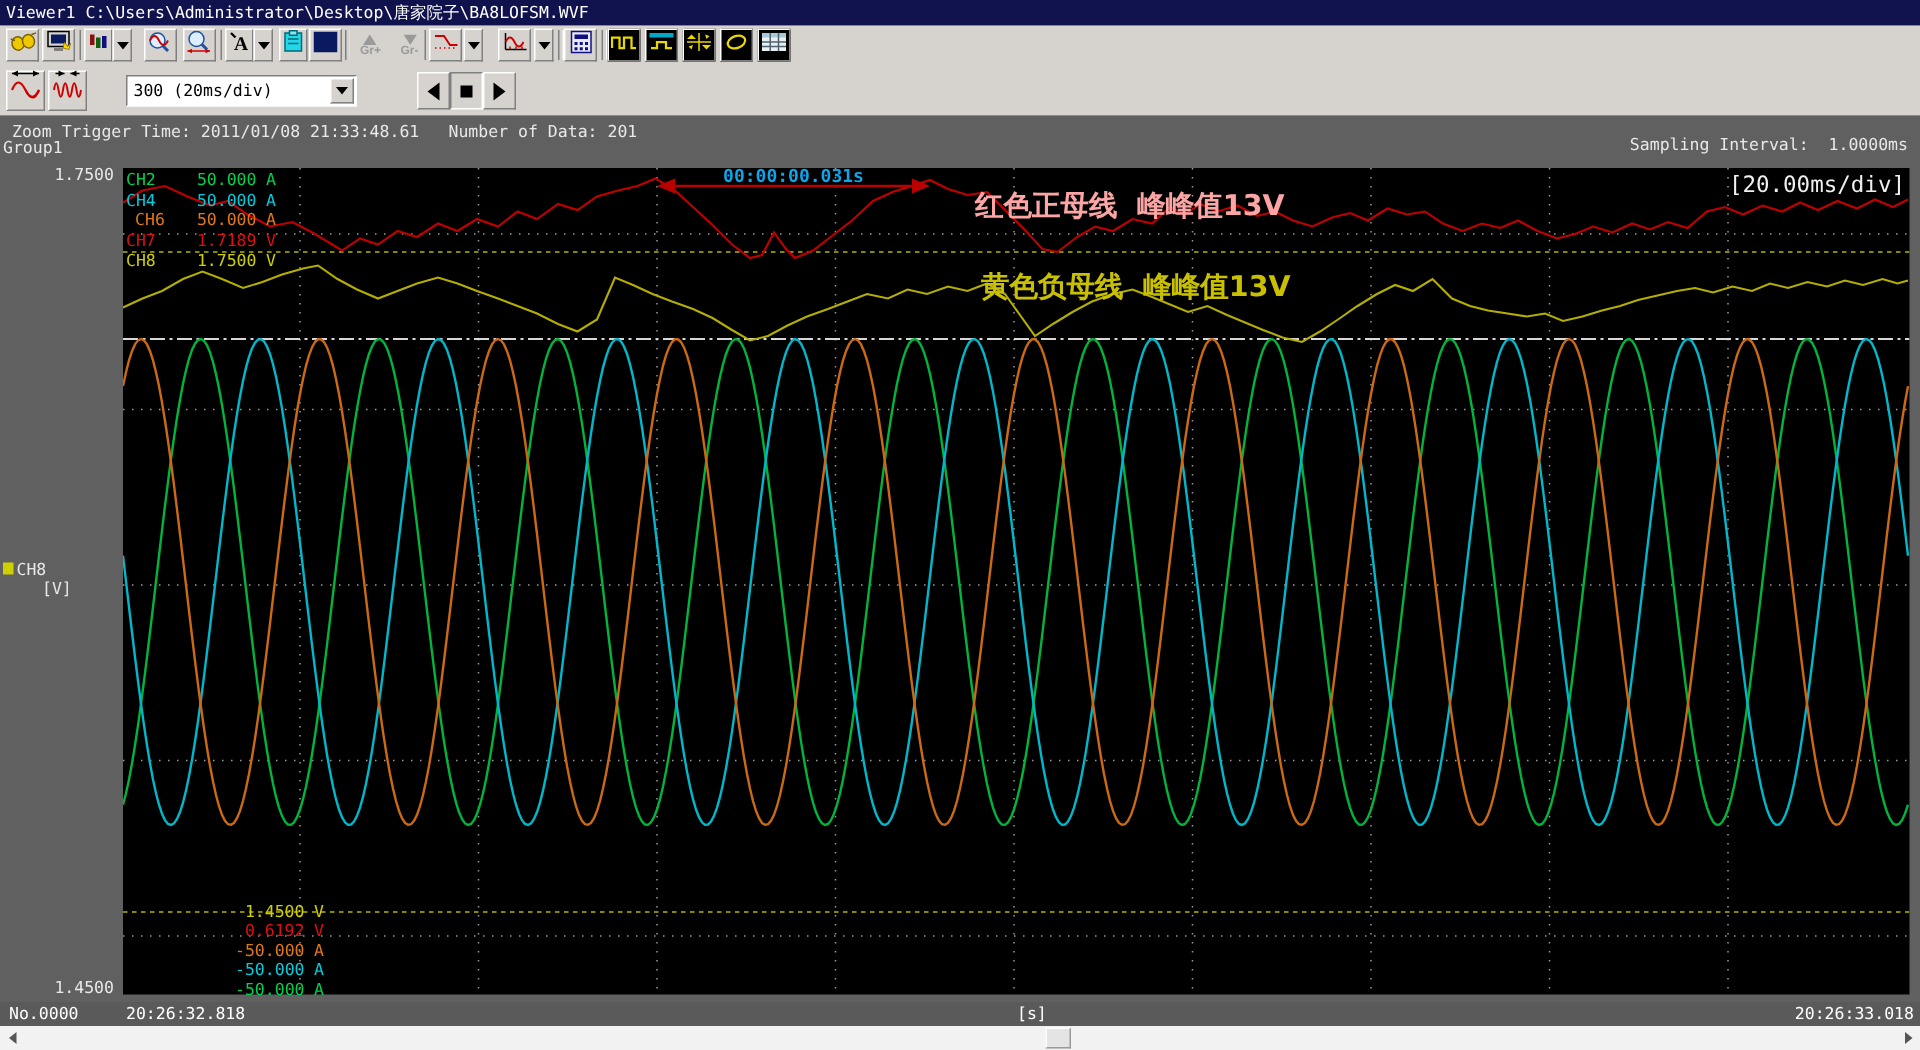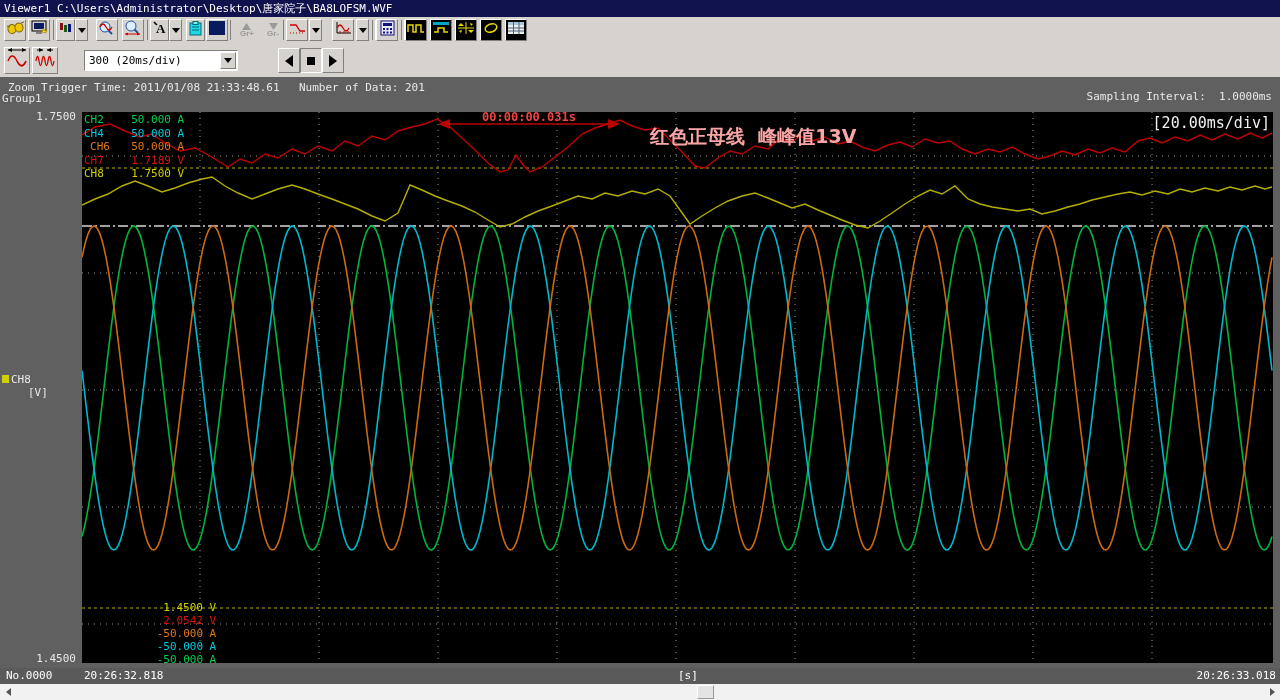--- a/index.html
+++ b/index.html
@@ -392,40 +392,41 @@
           <span class="chunit" style="color: rgb(208, 208, 0);">V</span>
         </div>
     </div>
 
     <div class="abs" style="left:8px;top:489px">
       <div class="botrow">
           <span class="botval" style="color: rgb(208, 208, 0);">1.4500</span>
           <span class="botunit" style="color: rgb(208, 208, 0);">V</span>
         </div>
       <div class="botrow">
-          <span class="botval" style="color: rgb(221, 16, 16);">2.0542</span>
+          <span class="botval" style="color: rgb(221, 16, 16);">0.6192</span>
           <span class="botunit" style="color: rgb(221, 16, 16);">V</span>
         </div>
       <div class="botrow">
           <span class="botval" style="color: rgb(224, 120, 24);">-50.000</span>
           <span class="botunit" style="color: rgb(224, 120, 24);">A</span>
         </div>
       <div class="botrow">
           <span class="botval" style="color: rgb(0, 204, 221);">-50.000</span>
           <span class="botunit" style="color: rgb(0, 204, 221);">A</span>
         </div>
       <div class="botrow">
           <span class="botval" style="color: rgb(0, 208, 80);">-50.000</span>
           <span class="botunit" style="color: rgb(0, 208, 80);">A</span>
         </div>
     </div>
 
     <span class="msdiv">[20.00ms/div]</span>
-    <span class="tspan-label" style="color: #ef4444;">00:00:00.031s</span>
+    <span class="tspan-label" style="color: #0ea5e9;">00:00:00.031s</span>
     <span class="annot-red" style="color: #fca5a5;">红色正母线  峰峰值13V</span>
+    <span class="annot-yel" style="color: rgb(200, 192, 0);">黄色负母线  峰峰值13V</span>
   </div>
 </div>
 
 <div class="statusbar">
   <span class="abs" style="left:6px">No.0000</span>
   <span class="abs" style="left:84px">20:26:32.818</span>
   <span class="abs" style="left:678px">[s]</span>
   <span class="abs" style="right:4px">20:26:33.018</span>
 </div>
 

